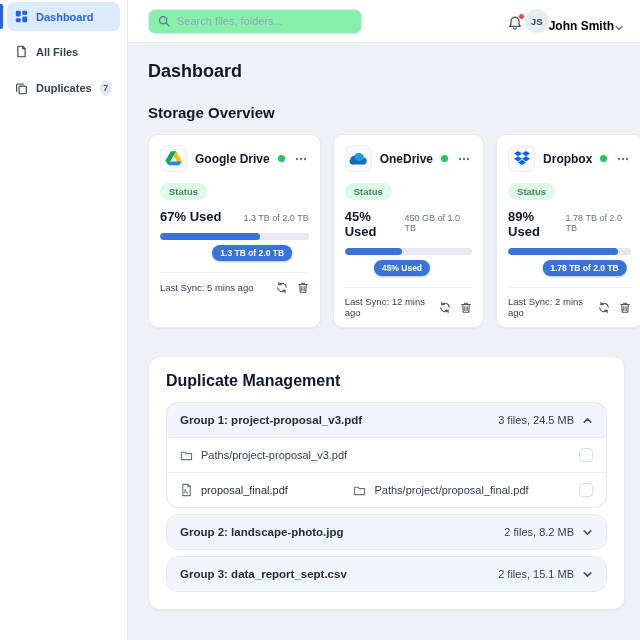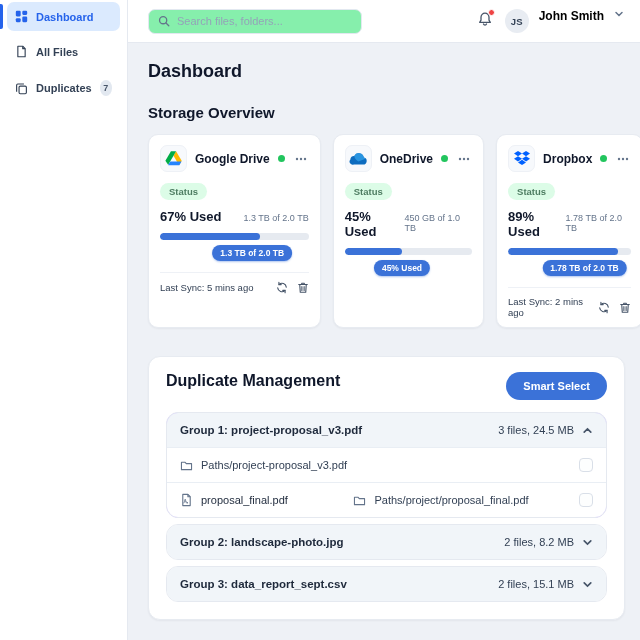--- a/index.html
+++ b/index.html
@@ -16,21 +16,21 @@
   .nav-item.active::before { content:""; position:absolute; left:-7px; top:2px; bottom:2px; width:3px; background:#2563eb; border-radius:0 2px 2px 0; }
   .nav-badge { margin-left:auto; background:#e2e8f0; color:#475569; font-size:9px; font-weight:700; width:16px; height:16px; border-radius:50%; display:flex; align-items:center; justify-content:center; }
   .icn { flex:0 0 auto; display:inline-flex; }
 
   
   .main { flex:1; display:flex; flex-direction:column; min-width:0; }
   .topbar { height:43px; background:#ffffff; border-bottom:1px solid #e5e9f0; display:flex; align-items:center; padding:0 16px 0 20px; gap:10px; }
   .search-box { display:flex; align-items:center; gap:7px; width:214px; height:25px; border:1px solid #e2e8f0; border-radius:7px; padding:0 9px; background:#86efac; }
   .search-box input { border:none; outline:none; font-size:11px; color:#334155; width:100%; font-family:inherit; background:transparent; }
   .search-box input::placeholder { color:#94a3b8; }
-  .topbar-right { margin-left:auto; display:flex; align-items:flex-start; gap:10px; }
+  .topbar-right { margin-left:auto; display:flex; align-items:flex-end; }
   .bell-wrap { position:relative; display:inline-flex; padding:2px; cursor:pointer; }
   .bell-dot { position:absolute; top:0; right:0; width:7px; height:7px; background:#ef4444; border-radius:50%; border:1.5px solid #fff; }
   .avatar { width:24px; height:24px; border-radius:50%; background:#e8ecf2; color:#334155; font-size:9.5px; font-weight:800; display:flex; align-items:center; justify-content:center; }
   .user-name { font-size:12px; font-weight:700; color:#000000; }
 
   .content { padding:18px 15px 0 20px; flex:1; overflow:hidden; }
   .page-title { font-size:18px; font-weight:800; color:#0f172a; }
   .section-title { font-size:15px; font-weight:800; color:#0f172a; margin-top:22px; }
 
   
@@ -221,20 +221,41 @@
         <div class="usage-row">
           <span class="usage-pct">45% Used</span>
           <span class="usage-cap">450 GB of 1.0 TB</span>
         </div>
         <div class="track">
           <div class="fill" style="width: 45%;"></div>
         </div>
         <div class="tip-row">
           <span class="tip" style="left: 45%;">45% Used</span>
         </div>
+        <div class="card-foot">
+          <span class="sync-text">Last Sync: 12 mins ago</span>
+          <span class="foot-icons">
+            <span class="icn">
+              <svg width="12" height="13" viewBox="0 0 14 14" fill="none" stroke="#475569" stroke-width="1.3" stroke-linecap="round">
+                <path d="M12 6.5A5 5 0 0 0 3.6 3.4"></path>
+                  <polyline points="3.4,0.9 3.4,3.6 6.1,3.6"></polyline>
+                <path d="M2 7.5a5 5 0 0 0 8.4 3.1"></path>
+                  <polyline points="10.6,13.1 10.6,10.4 7.9,10.4"></polyline>
+              </svg>
+            </span>
+            <span class="icn">
+              <svg width="12" height="13" viewBox="0 0 14 14" fill="none" stroke="#475569" stroke-width="1.3" stroke-linecap="round" stroke-linejoin="round">
+                <path d="M2 3.5h10"></path>
+                  <path d="M5.5 3.5V2h3v1.5"></path>
+                  <path d="M3.2 3.5l.6 9h6.4l.6-9"></path>
+                  <path d="M5.7 6v4.5M8.3 6v4.5"></path>
+              </svg>
+            </span>
+          </span>
+        </div>
       </div>
 
       <div class="card">
         <div class="card-head">
           <span class="prov-icon">
             <svg width="16" height="15" viewBox="0 0 16 15">
               <polygon points="4,0 8,2.6 4,5.2 0,2.6" fill="#0061ff"></polygon>
               <polygon points="12,0 16,2.6 12,5.2 8,2.6" fill="#0061ff"></polygon>
               <polygon points="4,5.2 8,7.8 4,10.4 0,7.8" fill="#0061ff"></polygon>
               <polygon points="12,5.2 16,7.8 12,10.4 8,7.8" fill="#0061ff"></polygon>
@@ -282,21 +303,20 @@
               </svg>
             </span>
           </span>
         </div>
       </div>
     </div>
 
     <section class="panel">
       <div class="panel-head">
         <h2 class="panel-title">Duplicate Management</h2>
-        <button class="btn-primary">Smart Select</button>
       </div>
 
       <div class="group">
         <div class="group-header">
           <span class="group-label">Group 1: project-proposal_v3.pdf</span>
           <span class="group-right">
             <span class="group-meta">3 files, 24.5 MB</span>
             <span class="icn">
               <svg width="11" height="11" viewBox="0 0 10 10" fill="none" stroke="#475569" stroke-width="1.5" stroke-linecap="round">
                   <path d="M2 6.5 5 3.5 8 6.5"></path>

